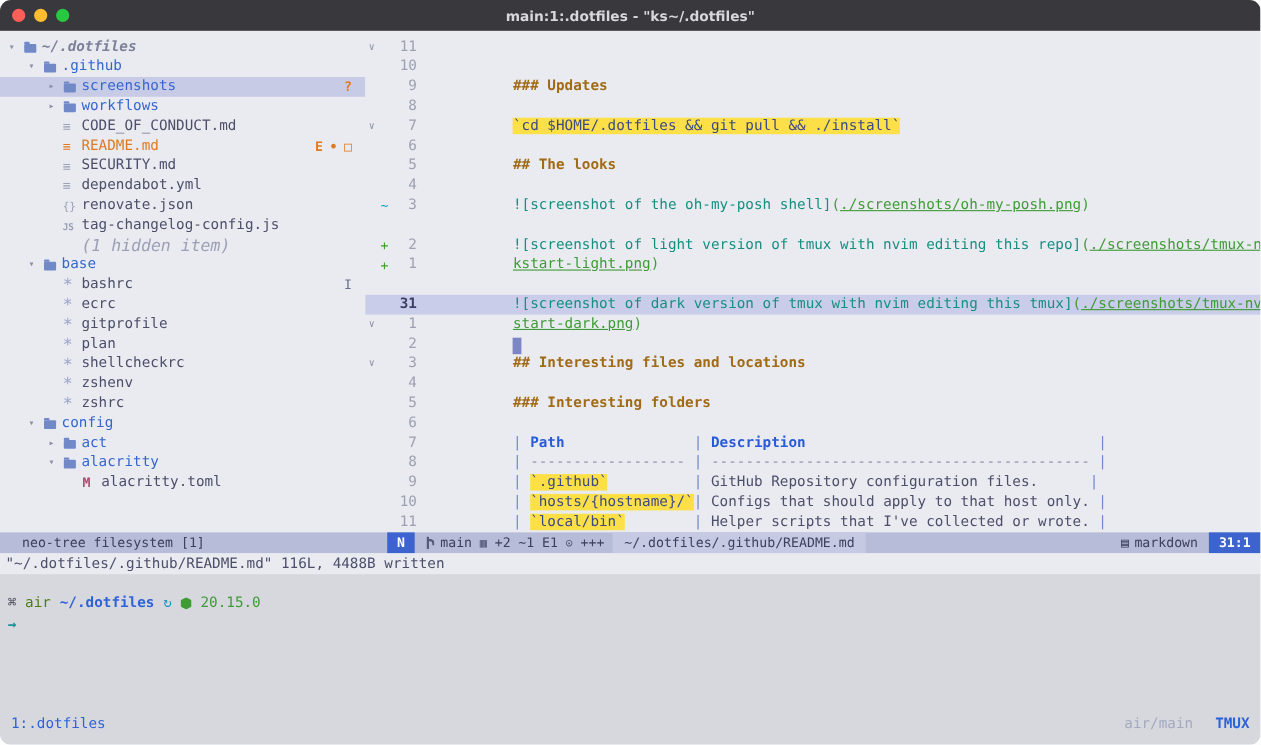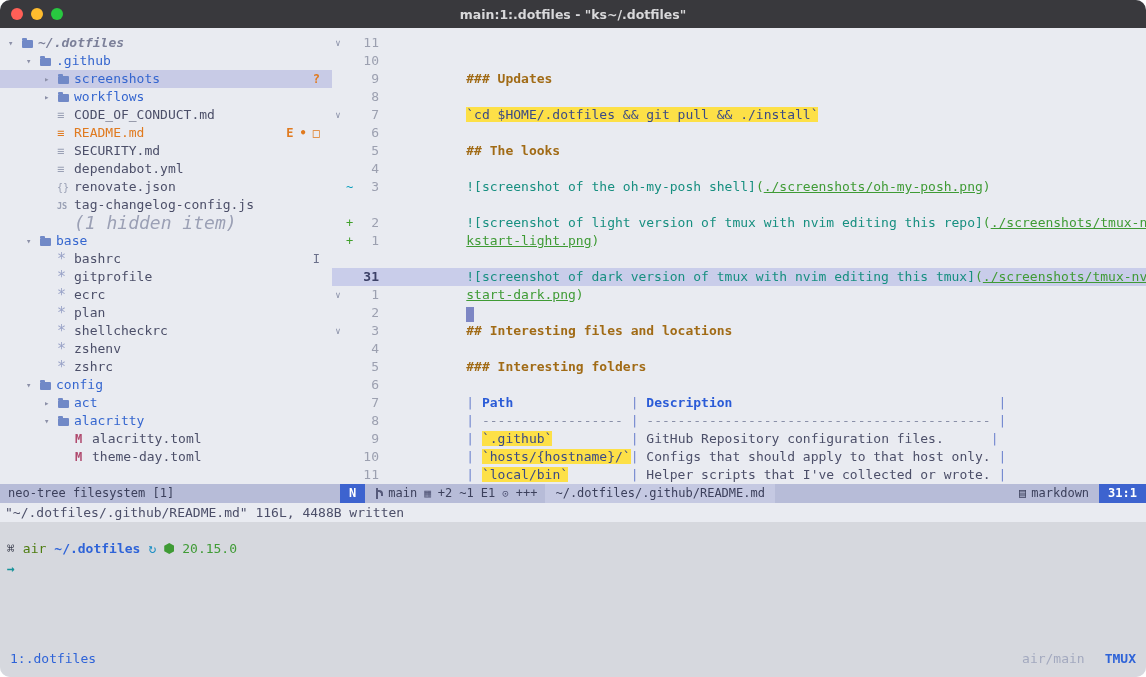--- a/index.html
+++ b/index.html
@@ -25,21 +25,21 @@
   .fi.doc::before{content:"≡";}
   .fi.json::before{content:"{}";font-size:10px;}
   .fi.js::before{content:"JS";font-size:8.5px;font-weight:bold;}
   .fi.toml::before{content:"M";color:#b04a6e;font-weight:bold;}
   .fi.star::before{content:"*";font-size:15px;color:#9aa3c8;}
   .fi.orange-ic{color:#e07a1f;}
   .nt-label{white-space:pre;}
   .dir .nt-label{color:#3566cf;}
   .root .nt-label{color:#7c8099;font-weight:bold;font-style:italic;}
   .orange .nt-label{color:#e07a1f;}
-  .hidden .nt-label{color:#9ba0b5;font-style:italic;font-size:18px;}
+  .hidden .nt-label{color:#9ba0b5;font-style:italic;font-size:15px;}
   .sel{background:#c8cbe6;}
   .nt-badges{margin-left:auto;padding-right:12px;display:flex;gap:6px;font-size:12px;}
   .b-orange{color:#e07a1f;font-weight:bold;}
   .b-gray{color:#6a6f8a;}
   
   .ed-row{display:flex;height:18px;line-height:18px;font-size:13px;}
   .ed-fold{width:12px;flex:0 0 12px;text-align:center;color:#8a90a8;font-size:9px;}
   .ed-sign{width:11px;flex:0 0 11px;text-align:center;font-size:12px;}
   .s-add{color:#40a02b}.s-change{color:#0d9fbd}
   .ed-num{width:24px;flex:0 0 24px;text-align:right;color:#9ca0b0;padding-right:9px;}
@@ -51,21 +51,21 @@
   .lnk{color:#178f80;}
   .url{color:#3f9b35;text-decoration:underline;}
   .urlp{color:#3f9b35;}
   .pipe{color:#7186cf;}
   .th{color:#2a5bd7;font-weight:bold;}
   .dash{color:#8a90a8;}
   .txt{color:#4c4f69;}
   .cursor{display:inline-block;width:8px;height:15px;background:#7d86c4;vertical-align:-3px;}
   
   .status-row{display:flex;height:19px;flex:0 0 19px;font-size:12px;}
-  .nt-status{width:332px;flex:0 0 332px;background:#b7bcd8;color:#3c405c;line-height:19px;padding-left:8px;}
+  .nt-status{width:332px;flex:0 0 332px;background:#b7bcd8;color:#3c405c;line-height:19px;padding-left:20px;}
   .ed-status{flex:1;display:flex;background:#b7bcd8;color:#3c405c;line-height:19px;align-items:stretch;}
   .chip{background:#3d63cf;color:#fff;font-weight:bold;padding:0 9px;line-height:19px;}
   .seg{padding:0 8px;display:flex;gap:7px;align-items:center;}
   .seg .ic{color:#55597a;font-size:11px;}
   .branch-ic{display:inline-block;width:8px;height:11px;position:relative;}
   .branch-ic::before{content:"";position:absolute;left:3px;top:0;width:2px;height:11px;background:#55597a;}
   .branch-ic::after{content:"";position:absolute;left:4px;top:2px;width:4px;height:4px;border-top:2px solid #55597a;border-right:2px solid #55597a;border-radius:0 4px 0 0;}
   .path-chip{background:#c5c9e2;padding:0 10px;line-height:19px;color:#3c405c;}
   .spacer{flex:1;}
   .ft{display:flex;gap:5px;padding:0 10px;align-items:center;}
@@ -223,30 +223,30 @@
           <span class="nt-label">bashrc</span>
           <span class="nt-badges">
 
           <span class="nt-badge b-gray">I</span>
           </span>
         </div>
 
         <div class="nt-row ind2 file">
           <span class="nt-arrow"></span>
           <span class="fi star"></span>
+          <span class="nt-label">ecrc</span>
+          <span class="nt-badges">
+            
+          </span>
+        </div>
+
+        <div class="nt-row ind2 file">
+          <span class="nt-arrow"></span>
+          <span class="fi star"></span>
           <span class="nt-label">gitprofile</span>
-          <span class="nt-badges">
-            
-          </span>
-        </div>
-
-        <div class="nt-row ind2 file">
-          <span class="nt-arrow"></span>
-          <span class="fi star"></span>
-          <span class="nt-label">ecrc</span>
           <span class="nt-badges">
             
           </span>
         </div>
 
 
         <div class="nt-row ind2 file">
           <span class="nt-arrow"></span>
           <span class="fi star"></span>
           <span class="nt-label">plan</span>
@@ -311,28 +311,20 @@
 
         <div class="nt-row ind3 file">
           <span class="nt-arrow"></span>
           <span class="fi toml"></span>
           <span class="nt-label">alacritty.toml</span>
           <span class="nt-badges">
             
           </span>
         </div>
 
-        <div class="nt-row ind3 file">
-          <span class="nt-arrow"></span>
-          <span class="fi toml"></span>
-          <span class="nt-label">theme-day.toml</span>
-          <span class="nt-badges">
-            
-          </span>
-        </div>
       </div>
 
     <div class="editor">
 
         <div class="ed-row">
           <span class="ed-fold">∨</span>
           <span class="ed-sign"></span>
           <span class="ed-num">11</span>
           <span class="ed-text">
             

